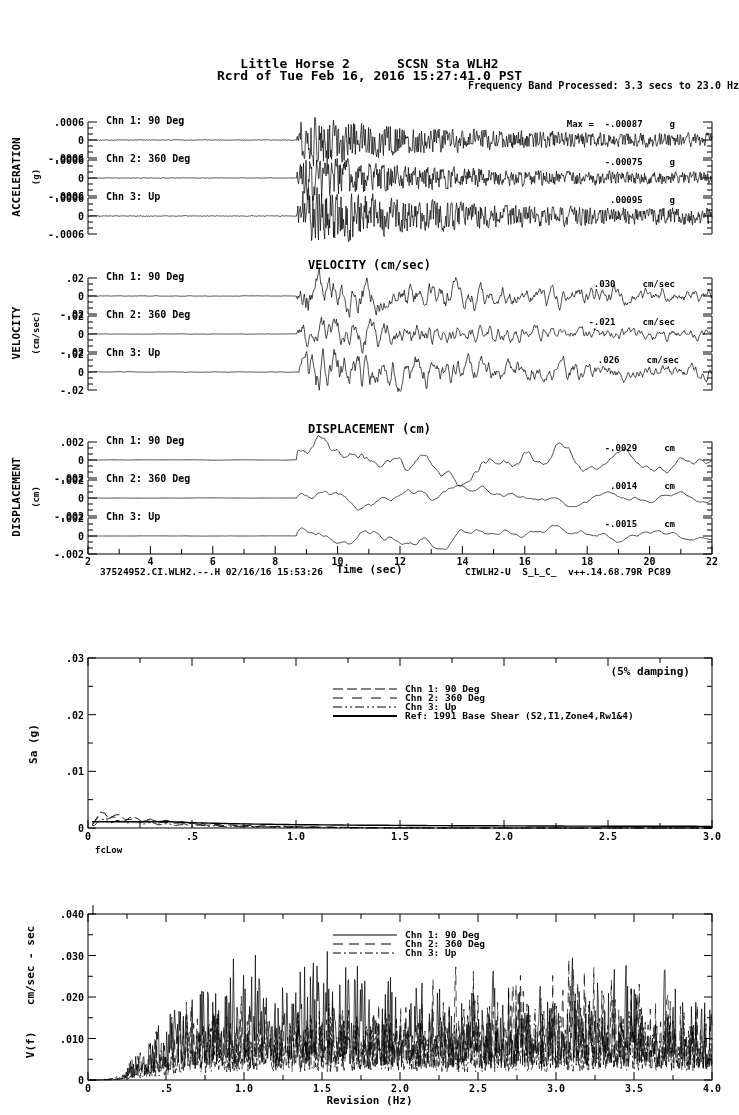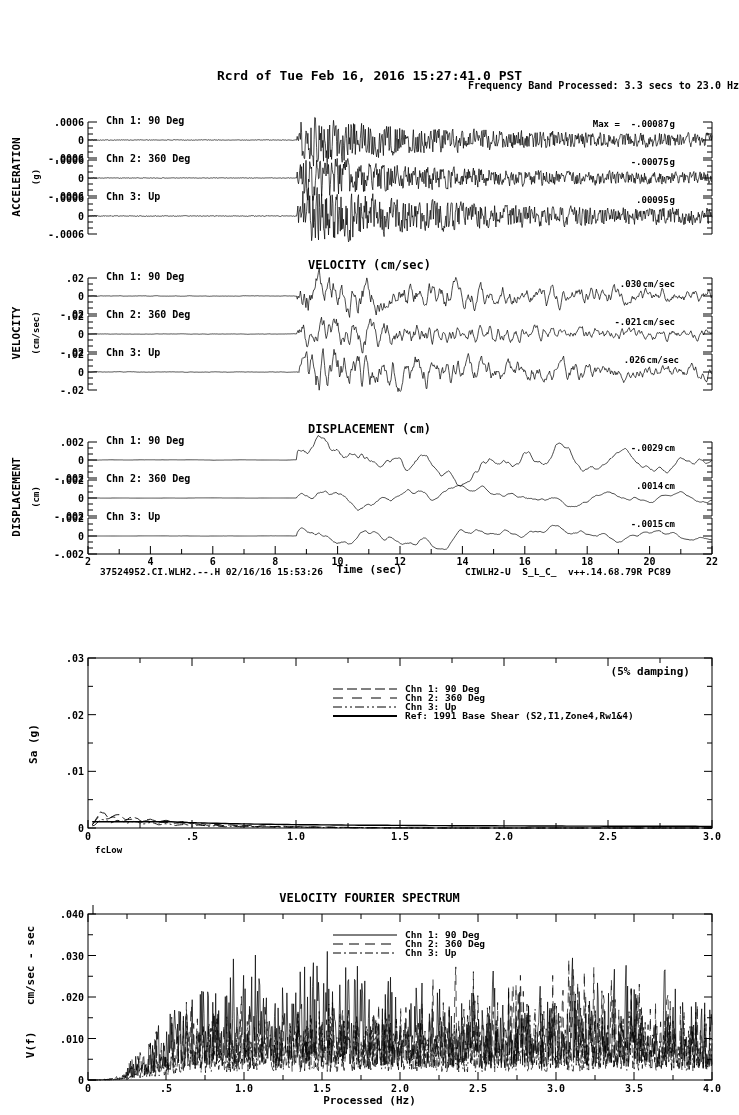--- a/index.html
+++ b/index.html
@@ -3,21 +3,21 @@
 <meta charset="utf-8">
 <style>
   *{box-sizing:border-box;}
   html,body{margin:0;padding:0;background:#ffffff;}
   body{width:739px;height:1115px;font-family:"DejaVu Sans Mono",monospace;color:#000;font-weight:bold;}
   .page{position:relative;width:739px;height:1115px;background:#fff;overflow:hidden;}
   .abs{position:absolute;white-space:pre;line-height:1.05;}
   .ctr{left:0;width:739px;text-align:center;}
   .vlabel{position:absolute;transform:translate(-50%,-50%) rotate(-90deg);white-space:pre;line-height:1;}
   .t13{font-size:13px;} .t12{font-size:12px;} .t11{font-size:11px;} .t10{font-size:10px;text-align:right;} .t95{font-size:9.5px;} .t9{font-size:9px;}
-  .maxrow{position:absolute;display:flex;gap:1px;font-size:9px;white-space:pre;}
+  .maxrow{position:absolute;display:flex;gap:27px;font-size:9px;white-space:pre;}
   #plot-canvas{position:absolute;left:0;top:0;}
   svg text{font-family:"DejaVu Sans Mono",monospace;fill:#000;font-weight:bold;}
 </style>
 </head>
 <body>
 
 <div class="page">
 
   <svg id="plot-canvas" width="739" height="1115">
       <line x1="88" y1="122" x2="88" y2="158" stroke="#000" stroke-width="1"></line>
@@ -369,26 +369,26 @@
       <line x1="333" y1="944" x2="397" y2="944" stroke="#000" stroke-width="1" stroke-dasharray="10,6"></line>
       <text x="405" y="947" text-anchor="start" font-size="9.5">Chn 2: 360 Deg</text>
       <line x1="333" y1="953" x2="397" y2="953" stroke="#000" stroke-width="1" stroke-dasharray="8,3,2,3"></line>
       <text x="405" y="956" text-anchor="start" font-size="9.5">Chn 3: Up</text>
       <path d="M88.0 1080.0L88.7 1080.0L89.5 1080.0L90.2 1080.0L90.9 1080.0L91.7 1080.0L92.4 1080.0L93.1 1080.0L93.9 1080.0L94.6 1080.0L95.3 1080.0L96.1 1080.0L96.8 1079.9L97.5 1079.9L98.3 1079.8L99.0 1079.9L99.7 1079.9L100.5 1079.9L101.2 1079.7L101.9 1079.9L102.7 1079.8L103.4 1079.7L104.2 1079.3L104.9 1079.5L105.6 1079.8L106.4 1079.8L107.1 1079.1L107.8 1079.7L108.6 1079.3L109.3 1079.7L110.0 1079.7L110.8 1079.7L111.5 1079.7L112.2 1078.3L113.0 1079.6L113.7 1079.7L114.4 1079.3L115.2 1079.1L115.9 1079.1L116.6 1079.5L117.4 1078.1L118.1 1078.9L118.8 1079.1L119.6 1079.0L120.3 1078.9L121.0 1078.8L121.8 1078.9L122.5 1075.4L123.2 1077.0L124.0 1074.6L124.7 1077.4L125.4 1077.3L126.2 1072.2L126.9 1076.4L127.6 1068.1L128.4 1075.5L129.1 1070.9L129.8 1071.5L130.6 1061.1L131.3 1076.8L132.0 1067.4L132.8 1077.1L133.5 1064.1L134.2 1074.6L135.0 1075.2L135.7 1056.3L136.5 1070.2L137.2 1063.9L137.9 1075.7L138.7 1058.7L139.4 1070.9L140.1 1069.3L140.9 1068.7L141.6 1067.6L142.3 1068.5L143.1 1057.6L143.8 1056.6L144.5 1069.8L145.3 1065.2L146.0 1074.5L146.7 1068.3L147.5 1070.1L148.2 1071.6L148.9 1044.2L149.7 1046.9L150.4 1042.9L151.1 1073.5L151.9 1057.9L152.6 1045.4L153.3 1072.9L154.1 1052.4L154.8 1072.3L155.5 1040.5L156.3 1058.3L157.0 1031.9L157.7 1039.3L158.5 1025.5L159.2 1063.7L159.9 1054.2L160.7 1060.9L161.4 1056.8L162.1 1059.8L162.9 1068.2L163.6 1042.9L164.3 1066.3L165.1 1056.9L165.8 1066.4L166.6 1031.7L167.3 1049.1L168.0 1069.6L168.8 1034.5L169.5 1052.9L170.2 1013.9L171.0 1048.5L171.7 1022.9L172.4 1024.8L173.2 1067.8L173.9 1026.0L174.6 1010.1L175.4 1027.0L176.1 1030.3L176.8 1044.2L177.6 1024.0L178.3 1063.0L179.0 1011.2L179.8 1030.6L180.5 1011.8L181.2 1063.7L182.0 1046.4L182.7 1040.3L183.4 1016.2L184.2 1058.2L184.9 1065.8L185.6 1017.0L186.4 1013.7L187.1 1015.5L187.8 1065.9L188.6 1064.6L189.3 1065.1L190.0 1060.6L190.8 1061.6L191.5 1042.1L192.2 999.7L193.0 1061.5L193.7 1064.5L194.4 1065.2L195.2 1052.0L195.9 1065.2L196.6 1064.9L197.4 1055.2L198.1 1034.8L198.9 1035.1L199.6 1060.3L200.3 994.4L201.1 1045.6L201.8 991.1L202.5 1035.2L203.3 991.7L204.0 1013.7L204.7 1060.8L205.5 1031.4L206.2 1041.4L206.9 1064.7L207.7 991.8L208.4 995.8L209.1 1064.7L209.9 1052.9L210.6 1034.3L211.3 1053.9L212.1 1060.8L212.8 1002.2L213.5 1059.4L214.3 1015.8L215.0 1042.2L215.7 993.4L216.5 1064.2L217.2 1018.4L217.9 1049.5L218.7 1010.5L219.4 1058.2L220.1 1056.8L220.9 1057.5L221.6 1031.3L222.3 1061.7L223.1 1060.0L223.8 1053.3L224.5 1039.5L225.3 996.6L226.0 1057.6L226.7 995.7L227.5 1019.5L228.2 1038.6L229.0 1002.6L229.7 1057.2L230.4 977.6L231.2 1041.9L231.9 1045.6L232.6 1018.5L233.4 958.9L234.1 1011.2L234.8 1063.3L235.6 1033.0L236.3 1033.0L237.0 1007.2L237.8 1016.7L238.5 1062.5L239.2 1051.7L240.0 1052.6L240.7 1050.6L241.4 1033.7L242.2 1034.5L242.9 1003.5L243.6 975.3L244.4 1063.3L245.1 988.7L245.8 1056.9L246.6 1052.8L247.3 1034.1L248.0 1056.8L248.8 1059.7L249.5 1006.3L250.2 1011.3L251.0 1021.9L251.7 976.8L252.4 1061.0L253.2 1035.8L253.9 1016.1L254.6 1037.4L255.4 955.0L256.1 1057.1L256.8 1014.6L257.6 991.1L258.3 1032.6L259.0 978.6L259.8 985.2L260.5 1034.5L261.3 1011.3L262.0 1061.3L262.7 1019.2L263.5 998.2L264.2 1044.0L264.9 1007.1L265.7 1014.4L266.4 997.8L267.1 1055.4L267.9 1058.3L268.6 1026.8L269.3 1021.2L270.1 1029.9L270.8 1060.7L271.5 1026.7L272.3 1026.4L273.0 1061.7L273.7 1057.0L274.5 1016.4L275.2 1003.4L275.9 1063.0L276.7 1028.2L277.4 1058.5L278.1 1007.9L278.9 1038.4L279.6 1060.7L280.3 1049.8L281.1 1029.9L281.8 1063.2L282.5 987.7L283.3 1016.9L284.0 1024.5L284.7 1013.4L285.5 1047.3L286.2 1032.6L286.9 992.9L287.7 1026.9L288.4 1062.5L289.1 1058.9L289.9 1027.0L290.6 1026.2L291.4 1057.8L292.1 1003.7L292.8 1041.1L293.6 1003.8L294.3 1034.8L295.0 1025.4L295.8 992.7L296.5 1039.7L297.2 1057.4L298.0 1011.9L298.7 1030.3L299.4 1039.3L300.2 971.8L300.9 1008.7L301.6 1004.2L302.4 1054.6L303.1 1062.6L303.8 1040.6L304.6 966.9L305.3 1050.3L306.0 1042.2L306.8 1061.3L307.5 996.9L308.2 1060.9L309.0 1051.0L309.7 1060.6L310.4 976.7L311.2 1027.9L311.9 1053.5L312.6 986.5L313.4 962.7L314.1 1055.8L314.8 999.4L315.6 1047.8L316.3 1030.6L317.0 965.9L317.8 1000.9L318.5 982.3L319.2 1001.9L320.0 1048.7L320.7 1029.7L321.4 1025.4L322.2 1062.1L322.9 1035.1L323.7 983.3L324.4 1037.7L325.1 1025.3L325.9 992.5L326.6 1011.5L327.3 951.4L328.1 1055.6L328.8 988.9L329.5 1045.1L330.3 1038.0L331.0 1039.3L331.7 1062.6L332.5 991.6L333.2 1046.2L333.9 1008.3L334.7 1019.6L335.4 1021.4L336.1 1036.9L336.9 1047.6L337.6 1057.3L338.3 1045.7L339.1 1019.2L339.8 984.8L340.5 1019.8L341.3 1049.7L342.0 1024.5L342.7 1062.5L343.5 1020.8L344.2 1055.3L344.9 1042.9L345.7 967.5L346.4 1037.7L347.1 1049.2L347.9 981.4L348.6 979.6L349.3 1009.8L350.1 1063.8L350.8 1059.4L351.5 1023.1L352.3 1039.1L353.0 1062.0L353.8 1041.3L354.5 979.4L355.2 980.4L356.0 1051.1L356.7 1028.9L357.4 966.1L358.2 1060.9L358.9 1047.7L359.6 1032.7L360.4 989.6L361.1 1021.2L361.8 983.4L362.6 993.0L363.3 1054.8L364.0 1023.6L364.8 980.9L365.5 1043.4L366.2 1049.5L367.0 1056.3L367.7 1065.8L368.4 1018.7L369.2 999.4L369.9 1057.6L370.6 1026.5L371.4 1047.6L372.1 1049.8L372.8 1064.7L373.6 1015.5L374.3 1019.2L375.0 1033.8L375.8 1025.4L376.5 1023.0L377.2 1064.0L378.0 1038.1L378.7 1023.9L379.4 1049.1L380.2 1057.8L380.9 1060.3L381.6 1046.9L382.4 1008.7L383.1 1062.2L383.8 1024.4L384.6 1065.1L385.3 994.4L386.1 1047.0L386.8 1061.4L387.5 1001.0L388.3 981.2L389.0 1052.7L389.7 1031.1L390.5 977.2L391.2 1051.3L391.9 992.2L392.7 1066.6L393.4 1044.7L394.1 1062.8L394.9 1046.0L395.6 997.0L396.3 1042.9L397.1 1064.1L397.8 1066.3L398.5 1042.9L399.3 1040.7L400.0 1025.8L400.7 1028.7L401.5 1067.1L402.2 1039.8L402.9 1047.1L403.7 1040.3L404.4 1033.7L405.1 1022.8L405.9 1038.5L406.6 1033.6L407.3 1031.4L408.1 1059.6L408.8 1059.5L409.5 1009.7L410.3 1036.5L411.0 1003.4L411.7 1058.1L412.5 1048.6L413.2 1044.7L413.9 1059.2L414.7 1006.3L415.4 1032.1L416.2 987.9L416.9 1007.0L417.6 1029.0L418.4 1066.0L419.1 1055.4L419.8 1009.0L420.6 1066.4L421.3 1009.3L422.0 983.0L422.8 1044.0L423.5 1035.5L424.2 1062.5L425.0 1061.2L425.7 1066.7L426.4 1067.9L427.2 1052.2L427.9 1062.9L428.6 1045.5L429.4 1013.7L430.1 1024.9L430.8 1051.9L431.6 1033.1L432.3 1008.9L433.0 1067.1L433.8 1067.5L434.5 1039.3L435.2 1041.6L436.0 1035.7L436.7 1047.2L437.4 992.8L438.2 1022.4L438.9 1036.6L439.6 989.0L440.4 1056.4L441.1 1042.6L441.8 1021.5L442.6 1058.4L443.3 1065.5L444.0 1053.8L444.8 1012.4L445.5 1067.7L446.2 1066.0L447.0 1063.5L447.7 1061.9L448.5 1067.4L449.2 1010.1L449.9 1065.2L450.7 1040.2L451.4 1016.0L452.1 1066.5L452.9 1040.2L453.6 1066.3L454.3 1057.2L455.1 1054.9L455.8 1032.8L456.5 1028.8L457.3 1048.9L458.0 1040.4L458.7 1068.3L459.5 1035.3L460.2 1040.1L460.9 1060.4L461.7 1003.4L462.4 1062.7L463.1 1049.6L463.9 1029.7L464.6 1060.8L465.3 1060.1L466.1 1045.4L466.8 1024.2L467.5 1049.1L468.3 1022.2L469.0 1045.5L469.7 1025.5L470.5 1048.0L471.2 1017.5L471.9 993.0L472.7 1037.1L473.4 993.2L474.1 998.8L474.9 1033.9L475.6 1050.6L476.3 1022.3L477.1 1033.1L477.8 1051.3L478.6 1019.5L479.3 1067.4L480.0 1062.7L480.8 1053.9L481.5 1068.3L482.2 1010.3L483.0 1027.2L483.7 1029.2L484.4 1063.1L485.2 1053.9L485.9 1066.5L486.6 1023.9L487.4 1028.0L488.1 1054.5L488.8 1013.3L489.6 1061.1L490.3 1023.1L491.0 1067.8L491.8 1021.0L492.5 984.1L493.2 971.0L494.0 1006.8L494.7 988.1L495.4 1055.4L496.2 1030.4L496.9 1057.9L497.6 1029.0L498.4 1041.1L499.1 1049.9L499.8 1042.2L500.6 1017.8L501.3 1067.7L502.0 1026.5L502.8 1005.0L503.5 1034.2L504.2 1061.2L505.0 1067.9L505.7 1040.6L506.4 1044.9L507.2 1042.4L507.9 1054.6L508.6 991.9L509.4 1053.0L510.1 1044.2L510.9 1030.3L511.6 1063.7L512.3 1040.3L513.1 1046.9L513.8 1067.1L514.5 1043.5L515.3 1040.9L516.0 1015.8L516.7 1061.5L517.5 1029.0L518.2 1060.9L518.9 1025.7L519.7 992.2L520.4 1039.2L521.1 1047.6L521.9 1014.8L522.6 1065.2L523.3 1026.1L524.1 1032.5L524.8 1013.0L525.5 1019.4L526.3 1055.9L527.0 1014.9L527.7 1062.4L528.5 1005.7L529.2 1044.7L529.9 1055.1L530.7 1033.5L531.4 1062.7L532.1 1038.0L532.9 1058.4L533.6 1051.7L534.3 1050.5L535.1 1035.2L535.8 1050.1L536.5 1053.8L537.3 1038.7L538.0 1027.1L538.7 1022.5L539.5 1001.6L540.2 986.2L541.0 1059.4L541.7 1066.8L542.4 1014.0L543.2 1063.3L543.9 1066.9L544.6 1066.7L545.4 1057.3L546.1 1058.6L546.8 1066.5L547.6 1001.9L548.3 1050.3L549.0 1056.9L549.8 1010.2L550.5 1048.1L551.2 1008.3L552.0 1013.5L552.7 1064.9L553.4 1028.0L554.2 1005.9L554.9 1037.6L555.6 1062.2L556.4 1067.0L557.1 1066.4L557.8 1050.7L558.6 1013.1L559.3 1037.5L560.0 1060.1L560.8 1049.4L561.5 1043.9L562.2 1031.5L563.0 1047.8L563.7 1034.7L564.4 1037.9L565.2 1061.6L565.9 1062.5L566.6 1064.5L567.4 1013.9L568.1 1027.8L568.8 1056.8L569.6 1042.2L570.3 1049.1L571.0 1028.8L571.8 976.4L572.5 957.9L573.3 1060.5L574.0 1044.2L574.7 1001.0L575.5 1039.5L576.2 1010.2L576.9 1060.3L577.7 1060.4L578.4 1060.9L579.1 991.6L579.9 1012.0L580.6 1045.4L581.3 1036.2L582.1 1018.6L582.8 1038.7L583.5 1033.8L584.3 1045.4L585.0 1061.3L585.7 1013.9L586.5 1049.7L587.2 1065.3L587.9 1062.0L588.7 1047.2L589.4 1001.0L590.1 1016.9L590.9 1043.0L591.6 1010.9L592.3 1015.8L593.1 1035.5L593.8 1062.6L594.5 1047.5L595.3 1066.5L596.0 1055.6L596.7 1049.8L597.5 982.9L598.2 999.0L598.9 1066.4L599.7 1066.5L600.4 1050.9L601.1 1039.0L601.9 1025.4L602.6 1043.7L603.4 1036.4L604.1 1060.8L604.8 1011.1L605.6 1056.6L606.3 1032.6L607.0 1047.7L607.8 1050.8L608.5 993.2L609.2 1050.9L610.0 1062.6L610.7 1052.7L611.4 1062.7L612.2 1034.0L612.9 1034.8L613.6 992.9L614.4 969.2L615.1 1061.9L615.8 1055.6L616.6 1064.7L617.3 1065.3L618.0 1062.0L618.8 1031.2L619.5 1056.6L620.2 1053.6L621.0 1016.2L621.7 1032.5L622.4 1059.5L623.2 1054.9L623.9 1065.8L624.6 1048.1L625.4 985.2L626.1 965.3L626.8 1048.0L627.6 986.0L628.3 1066.6L629.0 1059.6L629.8 1034.1L630.5 1033.3L631.2 988.5L632.0 1038.6L632.7 1031.9L633.4 1042.6L634.2 989.5L634.9 1056.2L635.7 994.2L636.4 1009.3L637.1 1064.1L637.9 1041.6L638.6 1046.2L639.3 1062.8L640.1 1027.5L640.8 1035.8L641.5 1062.8L642.3 1015.7L643.0 1049.5L643.7 1057.1L644.5 1055.7L645.2 1060.2L645.9 1052.3L646.7 1060.2L647.4 1051.0L648.1 1043.3L648.9 1045.9L649.6 1054.3L650.3 1050.0L651.1 1056.1L651.8 1049.5L652.5 1038.3L653.3 1056.4L654.0 1048.4L654.7 1053.8L655.5 1024.1L656.2 1054.0L656.9 1066.9L657.7 1059.1L658.4 1056.6L659.1 1048.3L659.9 1066.4L660.6 1065.8L661.3 1067.1L662.1 1063.4L662.8 1064.9L663.5 1010.4L664.3 971.4L665.0 969.8L665.8 1063.5L666.5 1066.8L667.2 1017.5L668.0 1054.3L668.7 1045.4L669.4 1025.4L670.2 1052.7L670.9 1051.1L671.6 1053.1L672.4 1024.9L673.1 1007.1L673.8 1049.9L674.6 1052.8L675.3 988.9L676.0 1058.7L676.8 1063.0L677.5 1060.7L678.2 1066.4L679.0 1067.1L679.7 1067.4L680.4 1058.7L681.2 1028.3L681.9 1059.0L682.6 1002.4L683.4 1027.6L684.1 1060.5L684.8 1039.9L685.6 1046.5L686.3 1036.9L687.0 1064.6L687.8 1062.5L688.5 1061.1L689.2 1058.7L690.0 1037.8L690.7 1060.6L691.4 1006.6L692.2 1043.2L692.9 1026.6L693.6 1041.6L694.4 1067.5L695.1 1052.7L695.8 1002.1L696.6 1041.5L697.3 1045.8L698.1 1061.1L698.8 1067.9L699.5 1064.8L700.3 1062.2L701.0 1020.1L701.7 1008.8L702.5 1057.1L703.2 1067.6L703.9 1041.6L704.7 1002.8L705.4 1063.0L706.1 1068.8L706.9 1054.5L707.6 1064.3L708.3 1059.0L709.1 1065.5L709.8 1009.8L710.5 1031.5L711.3 1014.3L712.0 1024.9" fill="none" stroke="#000" stroke-width="0.7"></path>
       <path d="M88.0 1080.0L88.7 1080.0L89.5 1080.0L90.2 1080.0L90.9 1080.0L91.7 1080.0L92.4 1080.0L93.1 1080.0L93.9 1080.0L94.6 1080.0L95.3 1080.0L96.1 1080.0L96.8 1079.9L97.5 1080.0L98.3 1080.0L99.0 1079.8L99.7 1079.8L100.5 1079.8L101.2 1079.3L101.9 1079.2L102.7 1079.7L103.4 1079.6L104.2 1079.7L104.9 1079.4L105.6 1079.7L106.4 1079.6L107.1 1079.6L107.8 1079.3L108.6 1079.6L109.3 1078.7L110.0 1078.6L110.8 1078.6L111.5 1078.8L112.2 1078.8L113.0 1079.7L113.7 1078.1L114.4 1079.6L115.2 1078.5L115.9 1077.2L116.6 1076.6L117.4 1079.6L118.1 1078.6L118.8 1079.4L119.6 1079.0L120.3 1075.0L121.0 1076.5L121.8 1076.5L122.5 1078.9L123.2 1078.3L124.0 1078.4L124.7 1078.6L125.4 1075.6L126.2 1078.3L126.9 1071.8L127.6 1075.0L128.4 1069.4L129.1 1062.7L129.8 1076.3L130.6 1067.8L131.3 1069.0L132.0 1059.7L132.8 1076.9L133.5 1073.8L134.2 1069.2L135.0 1069.4L135.7 1073.8L136.5 1075.2L137.2 1067.1L137.9 1056.2L138.7 1060.1L139.4 1064.2L140.1 1052.5L140.9 1056.2L141.6 1074.5L142.3 1065.2L143.1 1064.5L143.8 1062.8L144.5 1075.1L145.3 1068.1L146.0 1070.9L146.7 1067.7L147.5 1074.6L148.2 1059.3L148.9 1073.5L149.7 1052.6L150.4 1043.8L151.1 1069.5L151.9 1064.4L152.6 1048.7L153.3 1054.8L154.1 1071.0L154.8 1035.1L155.5 1033.5L156.3 1031.6L157.0 1057.2L157.7 1068.1L158.5 1071.0L159.2 1072.6L159.9 1072.5L160.7 1056.0L161.4 1043.3L162.1 1065.1L162.9 1065.9L163.6 1054.5L164.3 1045.7L165.1 1067.4L165.8 1057.2L166.6 1068.4L167.3 1065.3L168.0 1063.4L168.8 1068.9L169.5 1070.4L170.2 1062.6L171.0 1061.0L171.7 1017.2L172.4 1056.5L173.2 1055.9L173.9 1056.9L174.6 1037.6L175.4 1065.0L176.1 1064.3L176.8 1058.6L177.6 1036.6L178.3 1061.8L179.0 1036.8L179.8 1031.8L180.5 1032.9L181.2 1056.3L182.0 1063.7L182.7 1056.4L183.4 1021.0L184.2 1067.4L184.9 1062.3L185.6 1056.5L186.4 1002.1L187.1 1055.0L187.8 1057.7L188.6 1036.8L189.3 1031.2L190.0 1052.9L190.8 1009.1L191.5 1006.1L192.2 1064.3L193.0 1065.2L193.7 1023.5L194.4 1054.9L195.2 1068.8L195.9 1046.3L196.6 1032.3L197.4 1018.8L198.1 1052.8L198.9 1029.6L199.6 1030.4L200.3 1068.1L201.1 1061.7L201.8 1065.9L202.5 1055.3L203.3 1026.5L204.0 1051.2L204.7 1064.9L205.5 1047.9L206.2 1067.3L206.9 1063.9L207.7 1051.0L208.4 1025.9L209.1 1063.0L209.9 1063.7L210.6 1028.4L211.3 1031.4L212.1 1021.5L212.8 1063.4L213.5 1011.8L214.3 1063.9L215.0 1066.6L215.7 1062.2L216.5 1048.8L217.2 1033.7L217.9 1011.1L218.7 1054.8L219.4 1042.4L220.1 1032.2L220.9 1054.7L221.6 1053.4L222.3 1065.7L223.1 1054.4L223.8 1025.3L224.5 1061.5L225.3 1063.4L226.0 1061.9L226.7 1016.8L227.5 1065.8L228.2 1067.7L229.0 1041.3L229.7 1068.0L230.4 1023.3L231.2 1049.1L231.9 1051.3L232.6 1038.7L233.4 1068.5L234.1 1066.2L234.8 1051.6L235.6 1069.5L236.3 1068.0L237.0 1024.9L237.8 1052.9L238.5 1065.5L239.2 1069.3L240.0 1034.0L240.7 1014.0L241.4 996.5L242.2 1069.7L242.9 1069.9L243.6 1033.6L244.4 1032.8L245.1 1034.4L245.8 1063.2L246.6 1057.8L247.3 1060.2L248.0 1062.8L248.8 1014.3L249.5 1009.0L250.2 1070.6L251.0 1050.2L251.7 1051.0L252.4 1065.4L253.2 1057.9L253.9 1068.9L254.6 1036.1L255.4 1066.1L256.1 1062.9L256.8 1060.6L257.6 1033.8L258.3 1047.1L259.0 1057.6L259.8 1059.2L260.5 1050.1L261.3 1038.2L262.0 1065.5L262.7 1036.0L263.5 1045.2L264.2 1060.1L264.9 1063.8L265.7 1057.6L266.4 1056.8L267.1 1021.8L267.9 1048.3L268.6 1049.3L269.3 1049.4L270.1 1043.4L270.8 1038.5L271.5 1065.6L272.3 1067.6L273.0 1070.3L273.7 1070.6L274.5 1045.1L275.2 1060.7L275.9 1069.5L276.7 1053.2L277.4 1069.5L278.1 1070.1L278.9 1054.5L279.6 1062.5L280.3 1067.5L281.1 1050.6L281.8 1052.1L282.5 1015.7L283.3 1020.7L284.0 1055.5L284.7 1046.8L285.5 1045.2L286.2 1065.3L286.9 1062.7L287.7 1037.1L288.4 1061.1L289.1 1057.0L289.9 1045.4L290.6 1059.5L291.4 1041.1L292.1 1071.7L292.8 1057.5L293.6 1042.5L294.3 1065.9L295.0 1050.0L295.8 1031.7L296.5 1045.1L297.2 1012.6L298.0 1057.4L298.7 1022.2L299.4 1070.4L300.2 1071.8L300.9 1068.3L301.6 1059.6L302.4 1059.0L303.1 1042.9L303.8 1030.9L304.6 1070.8L305.3 1049.4L306.0 1063.0L306.8 1020.3L307.5 1047.5L308.2 1067.9L309.0 1068.3L309.7 1069.4L310.4 1044.2L311.2 1018.7L311.9 1058.1L312.6 1029.6L313.4 1052.7L314.1 1039.7L314.8 1041.4L315.6 1060.1L316.3 1047.0L317.0 1067.6L317.8 1069.8L318.5 1070.7L319.2 1047.0L320.0 1026.5L320.7 1036.9L321.4 1069.4L322.2 1042.3L322.9 1041.2L323.7 1058.3L324.4 1041.3L325.1 1051.1L325.9 1044.4L326.6 1019.7L327.3 1071.5L328.1 1036.1L328.8 1066.2L329.5 1040.6L330.3 1071.7L331.0 1051.1L331.7 1054.9L332.5 1040.0L333.2 1061.6L333.9 1057.1L334.7 1067.7L335.4 1061.7L336.1 1050.9L336.9 1071.6L337.6 1069.9L338.3 1053.7L339.1 1038.0L339.8 1060.2L340.5 1027.8L341.3 1057.3L342.0 1016.2L342.7 1009.8L343.5 1068.5L344.2 1070.5L344.9 1063.6L345.7 1036.3L346.4 1052.6L347.1 1039.5L347.9 1019.8L348.6 1010.2L349.3 1046.6L350.1 1066.2L350.8 1063.6L351.5 1064.8L352.3 1070.7L353.0 1068.9L353.8 1056.2L354.5 1069.7L355.2 1027.3L356.0 1058.3L356.7 1016.6L357.4 1023.3L358.2 1029.0L358.9 1051.8L359.6 1070.7L360.4 1065.4L361.1 1066.3L361.8 1051.6L362.6 1063.7L363.3 1066.0L364.0 1062.8L364.8 1036.9L365.5 1031.0L366.2 1067.0L367.0 1066.6L367.7 1053.8L368.4 1041.7L369.2 1071.1L369.9 1033.3L370.6 1069.9L371.4 1069.1L372.1 1065.7L372.8 1062.7L373.6 1065.1L374.3 1066.3L375.0 1055.6L375.8 1068.7L376.5 1063.8L377.2 1062.5L378.0 1023.6L378.7 1004.7L379.4 1049.3L380.2 1059.0L380.9 1065.3L381.6 1052.8L382.4 1057.2L383.1 1065.4L383.8 1062.0L384.6 1037.5L385.3 1008.1L386.1 1064.2L386.8 1061.0L387.5 1068.0L388.3 1058.7L389.0 1014.5L389.7 1061.7L390.5 1023.1L391.2 1058.3L391.9 1064.8L392.7 1037.2L393.4 1033.7L394.1 1036.0L394.9 1061.7L395.6 1037.1L396.3 1021.3L397.1 1048.2L397.8 1058.9L398.5 1069.9L399.3 1050.0L400.0 1029.5L400.7 1057.4L401.5 1045.2L402.2 1042.3L402.9 1049.4L403.7 1069.6L404.4 1068.6L405.1 1061.2L405.9 1007.4L406.6 1061.1L407.3 1044.2L408.1 1025.1L408.8 1043.7L409.5 1063.3L410.3 1050.0L411.0 1054.5L411.7 1069.3L412.5 1035.6L413.2 1067.9L413.9 1068.9L414.7 1064.6L415.4 1068.6L416.2 1023.3L416.9 1066.0L417.6 1043.4L418.4 1023.2L419.1 1066.4L419.8 1034.4L420.6 1022.0L421.3 1044.2L422.0 1003.0L422.8 1050.3L423.5 1054.0L424.2 1063.9L425.0 1031.0L425.7 1051.2L426.4 1052.3L427.2 1051.2L427.9 1065.7L428.6 1052.1L429.4 1018.1L430.1 1030.8L430.8 1064.0L431.6 1053.4L432.3 1005.5L433.0 979.6L433.8 1058.1L434.5 1065.8L435.2 1056.5L436.0 1039.4L436.7 1056.3L437.4 1043.2L438.2 1066.7L438.9 1049.0L439.6 1026.3L440.4 1017.5L441.1 1024.1L441.8 1046.8L442.6 1047.1L443.3 1002.6L444.0 1055.3L444.8 1038.7L445.5 1026.9L446.2 1029.1L447.0 1054.8L447.7 1026.8L448.5 1055.8L449.2 1003.8L449.9 1051.2L450.7 1037.1L451.4 1047.5L452.1 1064.9L452.9 1063.3L453.6 1048.1L454.3 1022.2L455.1 981.0L455.8 966.9L456.5 1039.2L457.3 1066.8L458.0 1052.8L458.7 1020.5L459.5 1033.9L460.2 1056.9L460.9 1033.2L461.7 1033.8L462.4 1017.6L463.1 1061.8L463.9 1009.2L464.6 1020.2L465.3 1060.5L466.1 1052.2L466.8 1058.9L467.5 1015.4L468.3 1057.4L469.0 1023.3L469.7 999.9L470.5 1027.3L471.2 1062.4L471.9 1065.0L472.7 1032.4L473.4 971.6L474.1 1065.9L474.9 1000.8L475.6 1046.9L476.3 1041.0L477.1 1064.6L477.8 995.6L478.6 1022.7L479.3 1036.9L480.0 1031.8L480.8 1051.0L481.5 1041.9L482.2 1025.3L483.0 1025.3L483.7 1060.3L484.4 1039.9L485.2 1054.0L485.9 1034.3L486.6 1046.5L487.4 1007.8L488.1 1043.9L488.8 1064.1L489.6 1006.2L490.3 1052.6L491.0 1064.6L491.8 1061.8L492.5 1022.3L493.2 1011.5L494.0 1041.4L494.7 1064.9L495.4 1032.8L496.2 1020.3L496.9 1052.7L497.6 1002.5L498.4 1065.4L499.1 1057.7L499.8 1044.6L500.6 1045.8L501.3 1064.6L502.0 1060.5L502.8 1042.1L503.5 1027.4L504.2 1022.0L505.0 1037.4L505.7 1029.7L506.4 1034.5L507.2 1061.4L507.9 1044.6L508.6 985.1L509.4 1054.8L510.1 1050.3L510.9 1005.8L511.6 1057.3L512.3 989.5L513.1 985.9L513.8 1013.4L514.5 1064.9L515.3 1065.0L516.0 984.7L516.7 1058.9L517.5 1053.0L518.2 991.0L518.9 1033.0L519.7 1034.9L520.4 975.3L521.1 1005.4L521.9 1050.4L522.6 1054.9L523.3 991.3L524.1 1041.9L524.8 1064.8L525.5 1026.6L526.3 1040.7L527.0 1004.0L527.7 1034.5L528.5 1006.0L529.2 1043.9L529.9 1064.5L530.7 1052.0L531.4 1043.9L532.1 1057.5L532.9 1064.9L533.6 1041.2L534.3 1062.8L535.1 1056.2L535.8 1025.4L536.5 1029.1L537.3 1036.7L538.0 1058.4L538.7 1036.7L539.5 1031.0L540.2 1064.1L541.0 998.2L541.7 1063.6L542.4 1041.3L543.2 1054.3L543.9 1011.3L544.6 1042.5L545.4 1052.0L546.1 1028.7L546.8 1031.4L547.6 1047.6L548.3 1062.8L549.0 1033.0L549.8 1008.4L550.5 1041.6L551.2 1027.8L552.0 1060.6L552.7 975.4L553.4 1028.1L554.2 1035.9L554.9 1003.0L555.6 1062.5L556.4 1006.0L557.1 1023.1L557.8 1038.5L558.6 1051.4L559.3 1056.3L560.0 1063.7L560.8 1052.3L561.5 1065.0L562.2 1005.3L563.0 990.2L563.7 1059.2L564.4 1040.4L565.2 1045.3L565.9 1050.5L566.6 1063.3L567.4 1012.5L568.1 1003.3L568.8 959.6L569.6 1032.0L570.3 986.2L571.0 1038.0L571.8 1024.8L572.5 1020.5L573.3 969.4L574.0 991.2L574.7 1057.4L575.5 993.9L576.2 1065.2L576.9 1061.1L577.7 982.7L578.4 1055.9L579.1 1019.6L579.9 1053.7L580.6 1008.0L581.3 1012.4L582.1 1048.7L582.8 1055.5L583.5 1045.3L584.3 972.1L585.0 1018.1L585.7 996.3L586.5 1064.6L587.2 1044.6L587.9 1054.5L588.7 1005.1L589.4 1035.2L590.1 1023.3L590.9 1039.4L591.6 1044.6L592.3 1065.7L593.1 1015.1L593.8 967.5L594.5 1034.5L595.3 1014.7L596.0 1060.5L596.7 1053.2L597.5 1023.2L598.2 1042.9L598.9 1041.3L599.7 1052.4L600.4 1043.3L601.1 1033.8L601.9 990.8L602.6 1049.1L603.4 995.4L604.1 1000.2L604.8 1053.1L605.6 1045.8L606.3 1064.1L607.0 1037.7L607.8 1063.4L608.5 1046.5L609.2 1055.8L610.0 1053.2L610.7 1005.0L611.4 979.9L612.2 1039.2L612.9 1000.1L613.6 1017.5L614.4 1066.3L615.1 999.5L615.8 1020.1L616.6 1057.9L617.3 1061.8L618.0 1058.6L618.8 1009.9L619.5 1046.1L620.2 1023.2L621.0 1056.8L621.7 1020.2L622.4 1032.5L623.2 1018.8L623.9 1062.3L624.6 1055.8L625.4 1041.7L626.1 1057.8L626.8 1061.2L627.6 1039.0L628.3 1062.4L629.0 1055.7L629.8 1043.3L630.5 1045.6L631.2 989.4L632.0 1042.5L632.7 1025.8L633.4 1031.5L634.2 1062.7L634.9 1027.9L635.7 1042.2L636.4 996.2L637.1 1025.6L637.9 995.3L638.6 1044.4L639.3 984.1L640.1 1060.9L640.8 1009.1L641.5 1046.2L642.3 1046.5L643.0 1055.4L643.7 1027.4L644.5 1060.9L645.2 1065.2L645.9 1067.1L646.7 1059.2L647.4 1038.3L648.1 1024.7L648.9 1051.7L649.6 1065.3L650.3 1009.0L651.1 1066.9L651.8 1068.1L652.5 1059.1L653.3 1054.0L654.0 1023.4L654.7 1062.2L655.5 1003.3L656.2 1047.5L656.9 1026.2L657.7 1068.3L658.4 1052.1L659.1 1065.8L659.9 1038.9L660.6 1021.8L661.3 1040.8L662.1 1053.6L662.8 1063.4L663.5 1055.5L664.3 1061.7L665.0 1020.9L665.8 1057.9L666.5 1001.2L667.2 998.5L668.0 994.3L668.7 1035.3L669.4 1049.1L670.2 1001.3L670.9 1039.2L671.6 1067.8L672.4 1045.3L673.1 1020.9L673.8 1068.2L674.6 1028.7L675.3 1046.7L676.0 1048.5L676.8 1047.6L677.5 1057.9L678.2 1060.7L679.0 1068.7L679.7 1050.3L680.4 1006.4L681.2 1049.4L681.9 1045.2L682.6 1065.5L683.4 1053.3L684.1 1052.1L684.8 1062.9L685.6 1039.2L686.3 1056.0L687.0 1048.3L687.8 1046.1L688.5 1063.1L689.2 1068.6L690.0 1026.4L690.7 1036.8L691.4 1045.1L692.2 1031.7L692.9 1052.2L693.6 1025.0L694.4 1062.9L695.1 1060.4L695.8 1026.2L696.6 1047.1L697.3 1004.7L698.1 1068.5L698.8 1069.3L699.5 1050.8L700.3 1054.0L701.0 1046.2L701.7 1066.8L702.5 1066.8L703.2 1066.9L703.9 1054.3L704.7 1028.2L705.4 1055.5L706.1 1023.7L706.9 1061.7L707.6 1068.0L708.3 1050.4L709.1 1055.8L709.8 1065.2L710.5 1057.9L711.3 1051.9L712.0 1064.5" fill="none" stroke="#000" stroke-width="0.7" stroke-dasharray="10,6"></path>
       <path d="M88.0 1080.0L88.7 1080.0L89.5 1080.0L90.2 1080.0L90.9 1080.0L91.7 1080.0L92.4 1080.0L93.1 1080.0L93.9 1080.0L94.6 1080.0L95.3 1080.0L96.1 1080.0L96.8 1080.0L97.5 1080.0L98.3 1080.0L99.0 1080.0L99.7 1079.8L100.5 1080.0L101.2 1079.9L101.9 1079.9L102.7 1079.7L103.4 1079.9L104.2 1079.9L104.9 1079.8L105.6 1079.7L106.4 1079.6L107.1 1079.9L107.8 1079.8L108.6 1079.9L109.3 1079.8L110.0 1079.8L110.8 1079.4L111.5 1079.8L112.2 1079.8L113.0 1079.8L113.7 1079.4L114.4 1079.4L115.2 1079.1L115.9 1079.7L116.6 1079.3L117.4 1079.5L118.1 1079.5L118.8 1078.6L119.6 1079.3L120.3 1078.7L121.0 1078.9L121.8 1078.8L122.5 1078.5L123.2 1077.5L124.0 1076.0L124.7 1074.3L125.4 1079.0L126.2 1079.1L126.9 1078.5L127.6 1077.7L128.4 1078.8L129.1 1077.4L129.8 1077.1L130.6 1076.1L131.3 1078.7L132.0 1076.2L132.8 1077.8L133.5 1075.7L134.2 1077.6L135.0 1071.1L135.7 1075.0L136.5 1068.2L137.2 1065.6L137.9 1065.4L138.7 1067.9L139.4 1074.0L140.1 1077.9L140.9 1071.6L141.6 1064.9L142.3 1076.7L143.1 1076.3L143.8 1073.1L144.5 1075.4L145.3 1067.0L146.0 1062.7L146.7 1077.0L147.5 1071.8L148.2 1066.3L148.9 1071.6L149.7 1076.3L150.4 1072.3L151.1 1074.9L151.9 1076.5L152.6 1065.8L153.3 1065.1L154.1 1068.6L154.8 1076.2L155.5 1076.1L156.3 1059.4L157.0 1068.2L157.7 1066.6L158.5 1064.0L159.2 1076.0L159.9 1063.8L160.7 1071.4L161.4 1069.1L162.1 1064.6L162.9 1064.2L163.6 1066.5L164.3 1075.1L165.1 1073.9L165.8 1060.3L166.6 1073.0L167.3 1058.8L168.0 1075.2L168.8 1064.9L169.5 1067.2L170.2 1071.3L171.0 1063.2L171.7 1053.9L172.4 1053.2L173.2 1070.6L173.9 1073.4L174.6 1058.1L175.4 1073.0L176.1 1067.0L176.8 1070.1L177.6 1060.8L178.3 1057.4L179.0 1062.6L179.8 1072.1L180.5 1073.7L181.2 1067.3L182.0 1069.3L182.7 1055.8L183.4 1071.3L184.2 1055.3L184.9 1051.9L185.6 1044.6L186.4 1034.0L187.1 1022.4L187.8 1039.9L188.6 1056.5L189.3 1064.2L190.0 1069.8L190.8 1050.1L191.5 1055.3L192.2 1048.5L193.0 1064.8L193.7 1061.7L194.4 1054.6L195.2 1068.0L195.9 1056.1L196.6 1034.7L197.4 1062.3L198.1 1065.8L198.9 1051.8L199.6 1042.7L200.3 1034.9L201.1 1072.6L201.8 1058.7L202.5 1056.2L203.3 1028.3L204.0 1048.7L204.7 1050.8L205.5 1072.7L206.2 1046.8L206.9 1045.6L207.7 1047.0L208.4 1031.4L209.1 1023.5L209.9 1068.2L210.6 1068.2L211.3 1071.5L212.1 1051.8L212.8 1050.5L213.5 1051.4L214.3 1054.3L215.0 1047.6L215.7 1023.0L216.5 1019.0L217.2 1060.8L217.9 1048.4L218.7 1069.5L219.4 1064.2L220.1 1040.4L220.9 1060.3L221.6 1053.3L222.3 1066.4L223.1 1064.1L223.8 1060.7L224.5 1069.9L225.3 1070.4L226.0 1066.7L226.7 1071.9L227.5 1057.9L228.2 1039.3L229.0 1069.9L229.7 1030.0L230.4 1071.7L231.2 1060.1L231.9 1044.2L232.6 1068.6L233.4 1045.9L234.1 1070.5L234.8 1067.3L235.6 1067.9L236.3 1037.5L237.0 1071.6L237.8 1053.5L238.5 1051.8L239.2 1032.5L240.0 1018.7L240.7 1065.0L241.4 1058.8L242.2 1063.1L242.9 1055.9L243.6 1054.3L244.4 1041.8L245.1 1056.7L245.8 1050.0L246.6 1052.2L247.3 1021.4L248.0 1071.0L248.8 1037.7L249.5 1068.9L250.2 1049.2L251.0 1042.1L251.7 1046.0L252.4 1061.2L253.2 1063.0L253.9 1069.6L254.6 1025.9L255.4 1053.2L256.1 1052.6L256.8 1069.7L257.6 1067.6L258.3 1054.3L259.0 1020.6L259.8 1064.6L260.5 1042.8L261.3 1057.4L262.0 1044.2L262.7 1058.2L263.5 1064.9L264.2 1042.4L264.9 1019.1L265.7 1063.0L266.4 1056.6L267.1 1059.0L267.9 1049.1L268.6 1045.9L269.3 1049.4L270.1 1035.0L270.8 1035.1L271.5 1055.3L272.3 1047.1L273.0 1045.2L273.7 1067.3L274.5 1044.9L275.2 1026.3L275.9 1070.2L276.7 1060.5L277.4 1040.9L278.1 1062.0L278.9 1067.3L279.6 1025.1L280.3 1045.6L281.1 1068.2L281.8 1054.4L282.5 1041.6L283.3 1069.9L284.0 1061.2L284.7 1059.2L285.5 1046.7L286.2 1052.3L286.9 1053.8L287.7 1046.3L288.4 1065.4L289.1 1067.9L289.9 1023.3L290.6 1033.6L291.4 1057.2L292.1 1059.4L292.8 1062.8L293.6 1037.8L294.3 1048.0L295.0 1054.3L295.8 1064.4L296.5 1032.2L297.2 1049.5L298.0 1013.8L298.7 1032.3L299.4 1030.6L300.2 1069.9L300.9 1035.3L301.6 1067.4L302.4 1042.9L303.1 1058.3L303.8 1038.6L304.6 1045.6L305.3 1029.5L306.0 1063.7L306.8 1040.2L307.5 1057.1L308.2 1027.7L309.0 1066.1L309.7 1059.6L310.4 1015.3L311.2 1065.4L311.9 1068.2L312.6 1066.8L313.4 1069.2L314.1 1067.9L314.8 1042.2L315.6 1067.0L316.3 1021.4L317.0 1052.0L317.8 1067.8L318.5 1058.1L319.2 1009.9L320.0 1058.6L320.7 1054.0L321.4 1042.7L322.2 1021.4L322.9 1069.3L323.7 1064.5L324.4 1036.3L325.1 1056.7L325.9 1064.1L326.6 1065.9L327.3 1054.1L328.1 1031.3L328.8 1004.1L329.5 1055.5L330.3 1016.8L331.0 1068.9L331.7 1022.5L332.5 1001.1L333.2 1034.2L333.9 1035.0L334.7 1059.5L335.4 1053.9L336.1 1068.1L336.9 1037.4L337.6 1047.2L338.3 1064.0L339.1 1045.3L339.8 1013.7L340.5 1057.0L341.3 1054.3L342.0 1066.5L342.7 1053.1L343.5 1064.1L344.2 1021.1L344.9 1058.3L345.7 1036.5L346.4 1053.8L347.1 1041.2L347.9 1014.5L348.6 1040.0L349.3 1039.2L350.1 1041.7L350.8 1049.2L351.5 1050.4L352.3 1061.2L353.0 1068.4L353.8 1023.8L354.5 1049.2L355.2 1051.0L356.0 1021.8L356.7 1064.3L357.4 1020.2L358.2 1067.7L358.9 1049.4L359.6 1065.4L360.4 1069.2L361.1 1041.2L361.8 1057.5L362.6 1045.5L363.3 1065.3L364.0 1036.1L364.8 1069.2L365.5 1037.7L366.2 1025.1L367.0 1035.6L367.7 1029.2L368.4 1068.7L369.2 1049.2L369.9 1040.8L370.6 1054.5L371.4 1030.1L372.1 1060.9L372.8 1016.6L373.6 1057.3L374.3 1038.6L375.0 1062.9L375.8 1019.1L376.5 1065.3L377.2 1052.0L378.0 1026.2L378.7 1051.7L379.4 1047.8L380.2 1050.7L380.9 1048.8L381.6 1069.1L382.4 1019.2L383.1 1052.4L383.8 1060.6L384.6 1030.2L385.3 1068.4L386.1 1035.4L386.8 1017.2L387.5 1039.7L388.3 1070.8L389.0 1067.8L389.7 1027.3L390.5 1038.6L391.2 1070.0L391.9 1046.5L392.7 1054.7L393.4 1041.1L394.1 1038.5L394.9 1041.3L395.6 1035.9L396.3 1019.0L397.1 1033.4L397.8 1065.8L398.5 1041.5L399.3 1059.4L400.0 1041.9L400.7 1008.4L401.5 1056.4L402.2 1059.8L402.9 1062.8L403.7 1030.0L404.4 1046.9L405.1 1047.7L405.9 1040.4L406.6 1055.6L407.3 1065.0L408.1 1055.5L408.8 1033.1L409.5 1068.9L410.3 1052.4L411.0 1065.9L411.7 1054.3L412.5 1060.0L413.2 1049.2L413.9 1056.0L414.7 1041.3L415.4 1065.4L416.2 1052.5L416.9 1070.9L417.6 1046.5L418.4 1063.8L419.1 1067.1L419.8 1056.6L420.6 1022.1L421.3 1069.2L422.0 1066.4L422.8 1056.7L423.5 1043.0L424.2 1067.2L425.0 1036.3L425.7 1057.8L426.4 1044.0L427.2 1039.7L427.9 1050.0L428.6 1039.9L429.4 1066.6L430.1 1066.2L430.8 1062.5L431.6 1067.6L432.3 1047.6L433.0 1049.7L433.8 1062.3L434.5 1062.0L435.2 1038.6L436.0 1070.6L436.7 1070.2L437.4 1034.3L438.2 1040.9L438.9 1064.2L439.6 1066.1L440.4 1040.0L441.1 1033.9L441.8 1071.5L442.6 1067.8L443.3 1057.3L444.0 1063.5L444.8 1063.8L445.5 1032.9L446.2 1071.4L447.0 1071.6L447.7 1066.0L448.5 1054.5L449.2 1056.9L449.9 1051.7L450.7 1064.7L451.4 1060.1L452.1 1033.7L452.9 1066.9L453.6 1068.6L454.3 1024.7L455.1 1053.0L455.8 1064.1L456.5 1045.8L457.3 1069.8L458.0 1054.7L458.7 1071.9L459.5 1058.8L460.2 1062.0L460.9 1055.0L461.7 1065.7L462.4 1066.6L463.1 1069.1L463.9 1058.1L464.6 1071.7L465.3 1041.2L466.1 1042.9L466.8 1069.2L467.5 1072.0L468.3 1053.3L469.0 1047.6L469.7 1043.3L470.5 1062.6L471.2 1036.6L471.9 1060.4L472.7 1032.5L473.4 1031.0L474.1 1051.7L474.9 1064.1L475.6 1072.0L476.3 1051.3L477.1 1032.0L477.8 1048.5L478.6 1056.6L479.3 1048.5L480.0 1040.1L480.8 1065.6L481.5 1066.8L482.2 1072.0L483.0 1053.2L483.7 1052.8L484.4 1052.8L485.2 1070.6L485.9 1035.8L486.6 1064.5L487.4 1037.3L488.1 1065.4L488.8 1064.7L489.6 1052.1L490.3 1056.0L491.0 1068.6L491.8 1047.2L492.5 1058.5L493.2 1053.4L494.0 1060.8L494.7 1071.8L495.4 1043.8L496.2 1023.9L496.9 1064.9L497.6 1067.7L498.4 1056.3L499.1 1048.2L499.8 1062.0L500.6 1058.7L501.3 1062.9L502.0 1039.0L502.8 1055.5L503.5 1032.5L504.2 1059.8L505.0 1069.4L505.7 1070.5L506.4 1054.2L507.2 1067.8L507.9 1054.1L508.6 1072.0L509.4 1067.9L510.1 1056.1L510.9 1066.4L511.6 1047.2L512.3 1068.3L513.1 1064.4L513.8 1050.7L514.5 1064.1L515.3 1034.7L516.0 1070.2L516.7 1062.5L517.5 1034.8L518.2 1052.9L518.9 1051.0L519.7 1054.3L520.4 1063.9L521.1 1042.1L521.9 1019.1L522.6 1057.3L523.3 1049.5L524.1 1049.9L524.8 1068.3L525.5 1046.4L526.3 1048.1L527.0 1062.2L527.7 1071.8L528.5 1069.5L529.2 1040.4L529.9 1015.2L530.7 1046.1L531.4 1069.6L532.1 1070.4L532.9 1060.5L533.6 1047.1L534.3 1020.2L535.1 1009.0L535.8 1045.2L536.5 1064.8L537.3 1048.7L538.0 1041.6L538.7 1062.5L539.5 1068.6L540.2 1061.2L541.0 1044.4L541.7 1071.2L542.4 1027.7L543.2 1064.2L543.9 1046.8L544.6 1069.6L545.4 1071.2L546.1 1070.9L546.8 1071.4L547.6 1064.6L548.3 1063.1L549.0 1021.9L549.8 1048.5L550.5 1067.7L551.2 1038.7L552.0 1018.4L552.7 1043.8L553.4 1056.3L554.2 1060.9L554.9 1057.9L555.6 1069.8L556.4 1056.2L557.1 1067.5L557.8 1040.9L558.6 1068.3L559.3 1026.1L560.0 1016.4L560.8 1018.2L561.5 1057.0L562.2 1043.8L563.0 1042.5L563.7 1063.4L564.4 1066.0L565.2 1029.8L565.9 1039.1L566.6 1049.1L567.4 1071.1L568.1 1049.8L568.8 1070.5L569.6 1045.9L570.3 1060.6L571.0 1048.8L571.8 1066.4L572.5 1071.0L573.3 1071.2L574.0 1051.4L574.7 1045.8L575.5 1028.8L576.2 1048.8L576.9 1061.2L577.7 1046.3L578.4 1065.8L579.1 1056.6L579.9 1071.1L580.6 1068.3L581.3 1040.7L582.1 1069.8L582.8 1027.1L583.5 1067.8L584.3 1067.4L585.0 1038.8L585.7 1065.0L586.5 1044.9L587.2 1069.6L587.9 1050.8L588.7 1070.1L589.4 1027.8L590.1 1032.0L590.9 1016.4L591.6 1047.6L592.3 1037.6L593.1 1070.5L593.8 1046.5L594.5 1052.9L595.3 1010.7L596.0 1057.9L596.7 1063.2L597.5 1057.5L598.2 1053.0L598.9 1068.5L599.7 1018.3L600.4 1067.4L601.1 1055.1L601.9 1051.4L602.6 1017.4L603.4 1064.7L604.1 1041.4L604.8 1044.7L605.6 1068.9L606.3 1067.2L607.0 1061.3L607.8 1025.3L608.5 1056.9L609.2 1061.4L610.0 1058.2L610.7 1054.0L611.4 1063.7L612.2 1045.3L612.9 1050.3L613.6 1067.1L614.4 1023.7L615.1 1039.3L615.8 1043.5L616.6 1053.1L617.3 1068.6L618.0 1040.8L618.8 1044.4L619.5 1057.1L620.2 1043.8L621.0 1070.3L621.7 1062.6L622.4 1042.6L623.2 1025.5L623.9 1063.2L624.6 1062.9L625.4 1037.6L626.1 1067.4L626.8 1070.4L627.6 1048.6L628.3 1023.7L629.0 1011.6L629.8 1020.3L630.5 1054.7L631.2 1010.6L632.0 1040.7L632.7 1067.7L633.4 1060.8L634.2 1069.1L634.9 1017.8L635.7 1058.7L636.4 1048.9L637.1 1038.7L637.9 1066.7L638.6 1070.3L639.3 1033.8L640.1 1038.6L640.8 1051.0L641.5 1007.7L642.3 1068.5L643.0 1058.1L643.7 1034.8L644.5 1060.6L645.2 1022.3L645.9 1065.0L646.7 1045.0L647.4 1035.9L648.1 1063.6L648.9 1063.7L649.6 1066.1L650.3 1068.7L651.1 1051.4L651.8 1056.9L652.5 1034.9L653.3 1038.7L654.0 1034.8L654.7 1048.7L655.5 1066.9L656.2 1070.5L656.9 1065.8L657.7 1061.5L658.4 1060.7L659.1 1066.7L659.9 1041.2L660.6 1043.3L661.3 1070.0L662.1 1046.8L662.8 1055.7L663.5 1035.3L664.3 1062.1L665.0 1028.1L665.8 1064.9L666.5 1062.4L667.2 1054.2L668.0 1014.0L668.7 1063.4L669.4 1057.5L670.2 1022.4L670.9 1060.4L671.6 1070.2L672.4 1042.1L673.1 1062.3L673.8 1062.5L674.6 1040.2L675.3 1033.7L676.0 1060.5L676.8 1065.6L677.5 1066.2L678.2 1046.6L679.0 1064.6L679.7 1050.5L680.4 1042.7L681.2 1052.1L681.9 1069.6L682.6 1063.7L683.4 1026.9L684.1 1012.6L684.8 1066.2L685.6 1070.2L686.3 1070.6L687.0 1062.2L687.8 1069.7L688.5 1030.8L689.2 1070.9L690.0 1047.3L690.7 1064.8L691.4 1025.6L692.2 1034.6L692.9 1071.0L693.6 1053.5L694.4 1069.2L695.1 1033.7L695.8 1012.4L696.6 1065.2L697.3 1048.1L698.1 1063.1L698.8 1048.6L699.5 1065.5L700.3 1029.5L701.0 1035.6L701.7 1038.8L702.5 1053.2L703.2 1068.4L703.9 1055.9L704.7 1014.6L705.4 1066.6L706.1 1061.6L706.9 1069.7L707.6 1066.2L708.3 1067.9L709.1 1068.3L709.8 1025.7L710.5 1047.7L711.3 1065.8L712.0 1039.0" fill="none" stroke="#000" stroke-width="0.7" stroke-dasharray="8,3,2,3"></path>
       <line x1="93" y1="905" x2="93" y2="914" stroke="#000" stroke-width="1"></line>
     </svg>
 
+  <div class="abs ctr t13" style="top:57px">Little Horse 2      SCSN Sta WLH2</div>
   <div class="abs ctr t13" style="top:69px">Rcrd of Tue Feb 16, 2016 15:27:41.0 PST</div>
   <div class="abs ctr t10" style="top:81px">Frequency Band Processed: 3.3 secs to 23.0 Hz</div>
 
   <div class="abs ctr t12" style="top:259px">VELOCITY (cm/sec)</div>
   <div class="abs ctr t12" style="top:423px">DISPLACEMENT (cm)</div>
-  <div class="abs ctr t12" style="top:892px">VELOCITY FOURIER SPECTRUM</div>
 
   <div class="vlabel t11" style="left:16px;top:177px">ACCELERATION</div>
   <div class="vlabel t9" style="left:36px;top:177px">(g)</div>
   <div class="vlabel t11" style="left:16px;top:333px">VELOCITY</div>
   <div class="vlabel t9" style="left:36px;top:333px">(cm/sec)</div>
   <div class="vlabel t11" style="left:16px;top:497px">DISPLACEMENT</div>
   <div class="vlabel t9" style="left:36px;top:497px">(cm)</div>
   <div class="vlabel t11" style="left:33px;top:744px">Sa (g)</div>
   <div class="vlabel t11" style="left:30px;top:992px">V(f)    cm/sec - sec</div>
 
@@ -434,15 +434,15 @@
     <span>-.0015</span><span>cm</span>
   </div>
 
   <div class="abs ctr t11" style="top:564px">Time (sec)</div>
   <div class="abs t95" style="left:100px;top:567px">37524952.CI.WLH2.--.H 02/16/16 15:53:26</div>
   <div class="abs t95" style="left:465px;top:567px">CIWLH2-U  S_L_C_  v++.14.68.79R PC89</div>
 
   <div class="abs t11" style="right:49px;top:666px">(5% damping)</div>
 
   <div class="abs t9" style="left:95px;top:846px">fcLow</div>
-  <div class="abs ctr t11" style="top:1095px">Processed (Hz)</div>
+  <div class="abs ctr t11" style="top:1095px">Revision (Hz)</div>
 
 </div>
 
 </body></html>

